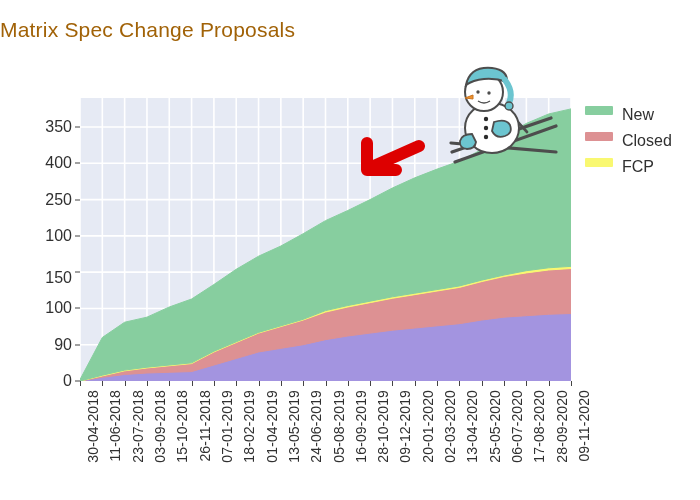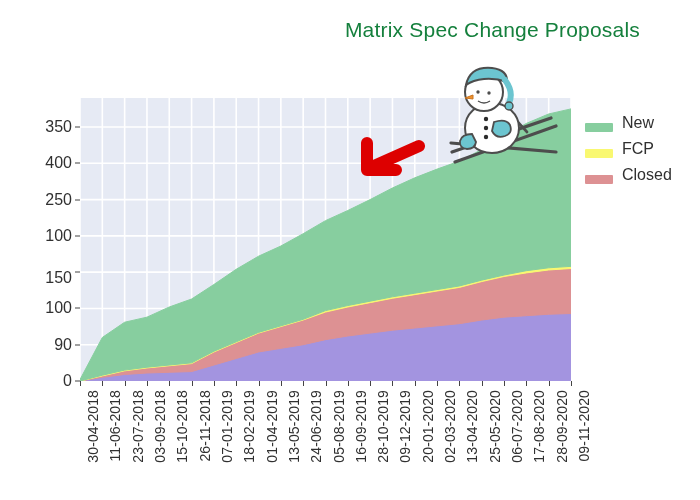--- a/index.html
+++ b/index.html
@@ -17,23 +17,23 @@
   }
   #figure {
     position: absolute;
     inset: 0;
   }
   .chart-title {
     position: absolute;
     left: 0;
     top: 18px;
     width: 640px;
-    text-align: right;
+    text-align: left;
     font-size: 21px;
-    color: #15803d;
+    color: #a16207;
     letter-spacing: .2px;
     white-space: nowrap;
   }
   
   #plot-area {
     position: absolute;
     left: 80px;
     top: 98px;
     width: 491px;
     height: 283px;
@@ -85,21 +85,21 @@
   }
   
   #legend {
     position: absolute;
     left: 585px;
     top: 106px;
     width: 115px;
   }
   .legend-row {
     display: flex;
-    align-items: flex-end;
+    align-items: flex-start;
     height: 26px;
   }
   .legend-swatch {
     width: 28px;
     height: 9px;
     border-radius: 1px;
     margin-right: 9px;
     flex: none;
   }
   .legend-label {
@@ -217,26 +217,26 @@
       <path d="M367 143 L367 170 L396 170" stroke="#dd0000" stroke-width="12" stroke-linecap="round" stroke-linejoin="round" fill="none"></path>
     </g>
   </svg>
 
   <div id="legend">
   <div class="legend-row">
     <span class="legend-swatch" style="background:#87ce9f"></span>
     <span class="legend-label">New</span>
   </div>
   <div class="legend-row">
+    <span class="legend-swatch" style="background:#dd9193"></span>
+    <span class="legend-label">Closed</span>
+  </div>
+  <div class="legend-row">
     <span class="legend-swatch" style="background:#f9f871"></span>
     <span class="legend-label">FCP</span>
-  </div>
-  <div class="legend-row">
-    <span class="legend-swatch" style="background:#dd9193"></span>
-    <span class="legend-label">Closed</span>
   </div>
     </div>
 <div class="x-tick-label" style="left:85px">30-04-2018</div>
     <div class="x-tick-mark" style="left:80px"></div>
     <div class="x-tick-label" style="left:107.31818181818181px">11-06-2018</div>
     <div class="x-tick-mark" style="left:102.31818181818181px"></div>
     <div class="x-tick-label" style="left:129.63636363636363px">23-07-2018</div>
     <div class="x-tick-mark" style="left:124.63636363636364px"></div>
     <div class="x-tick-label" style="left:151.95454545454544px">03-09-2018</div>
     <div class="x-tick-mark" style="left:146.95454545454544px"></div>

